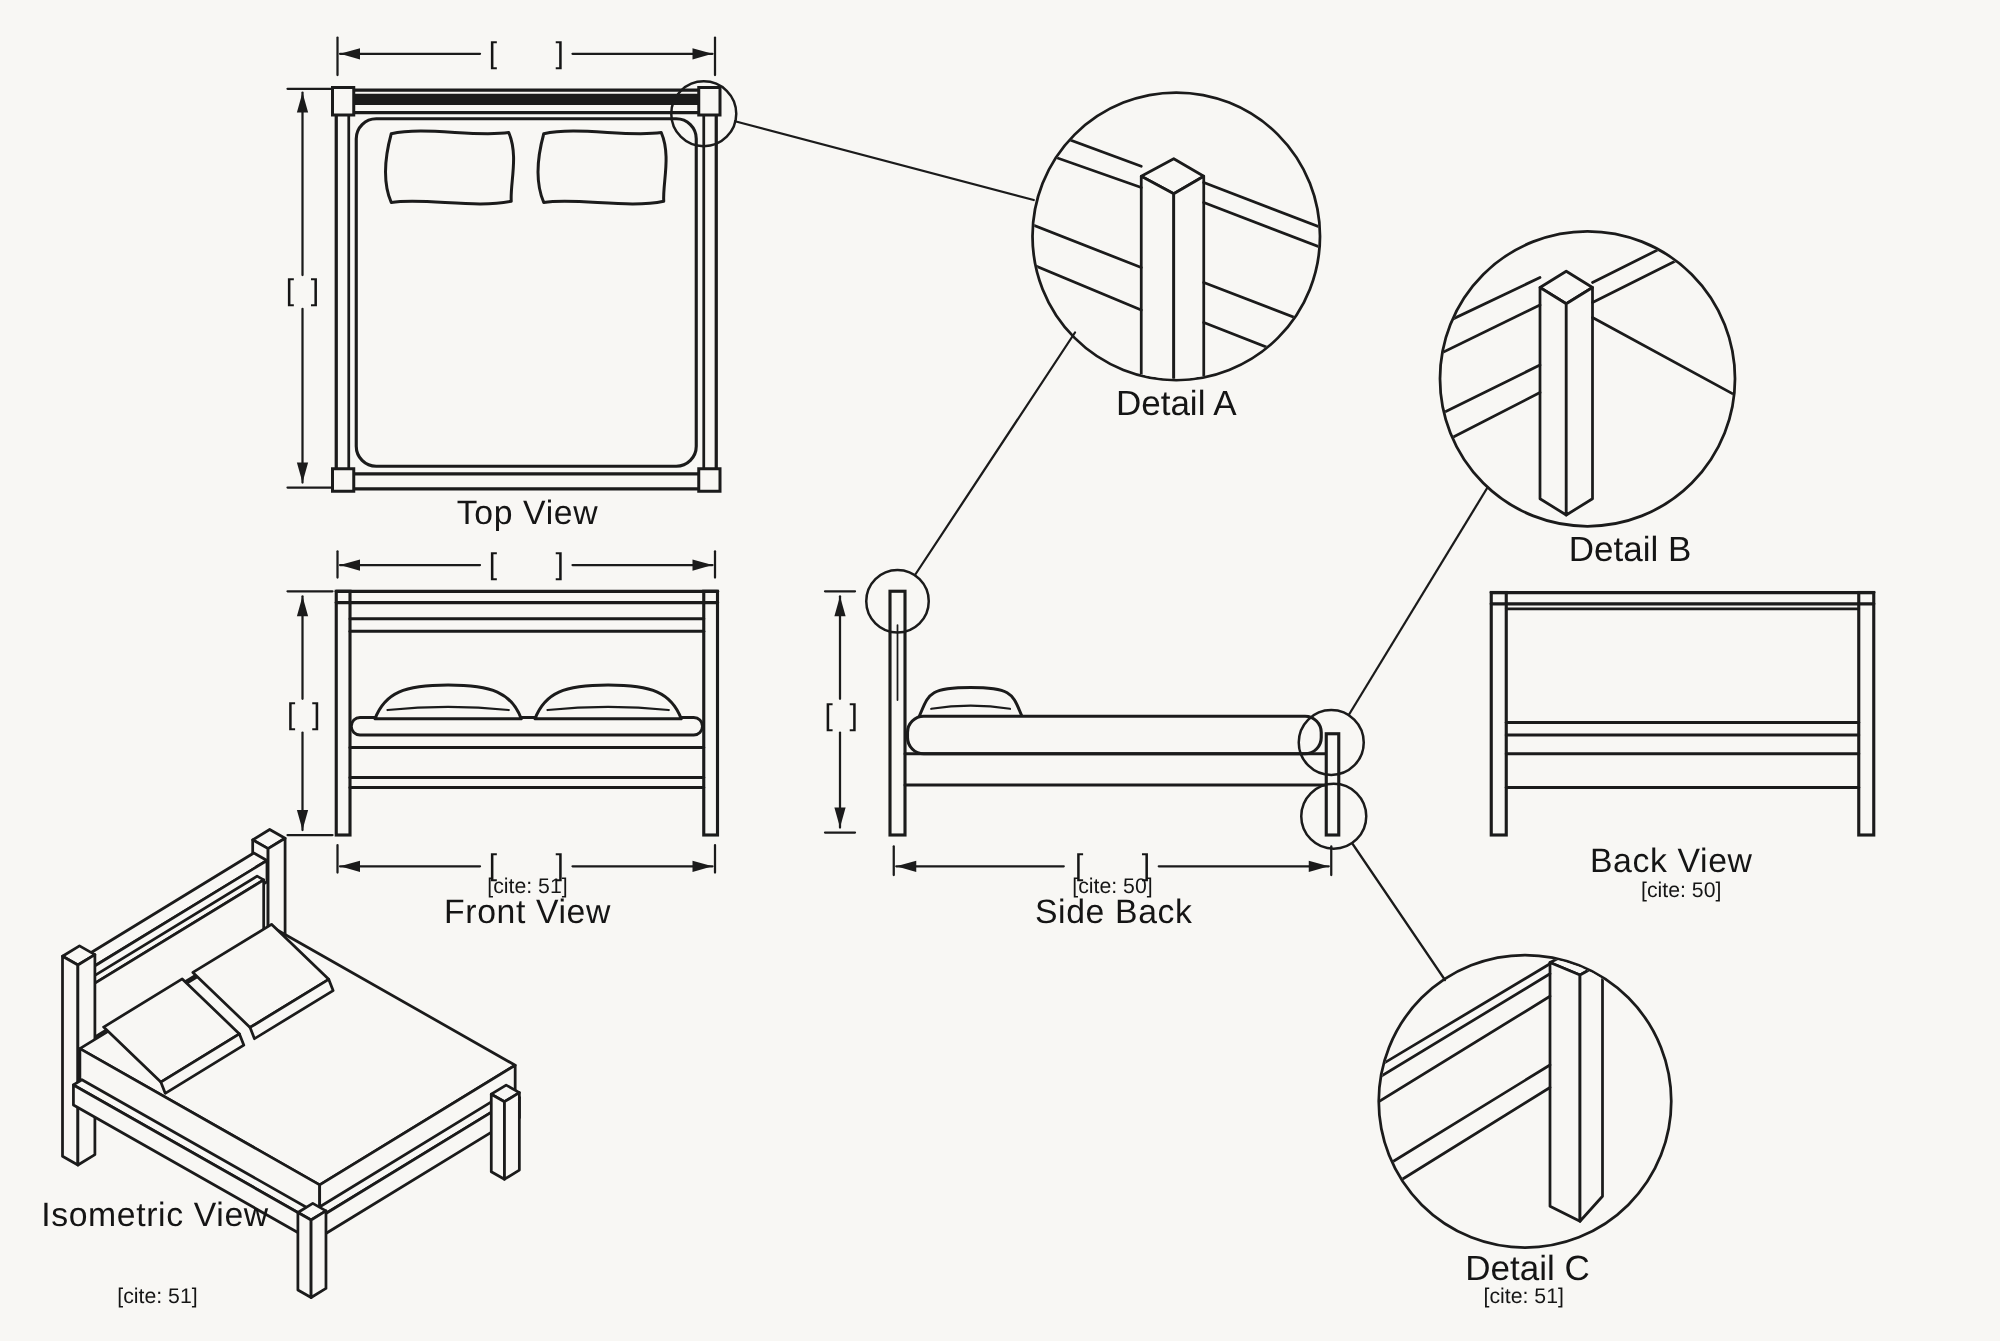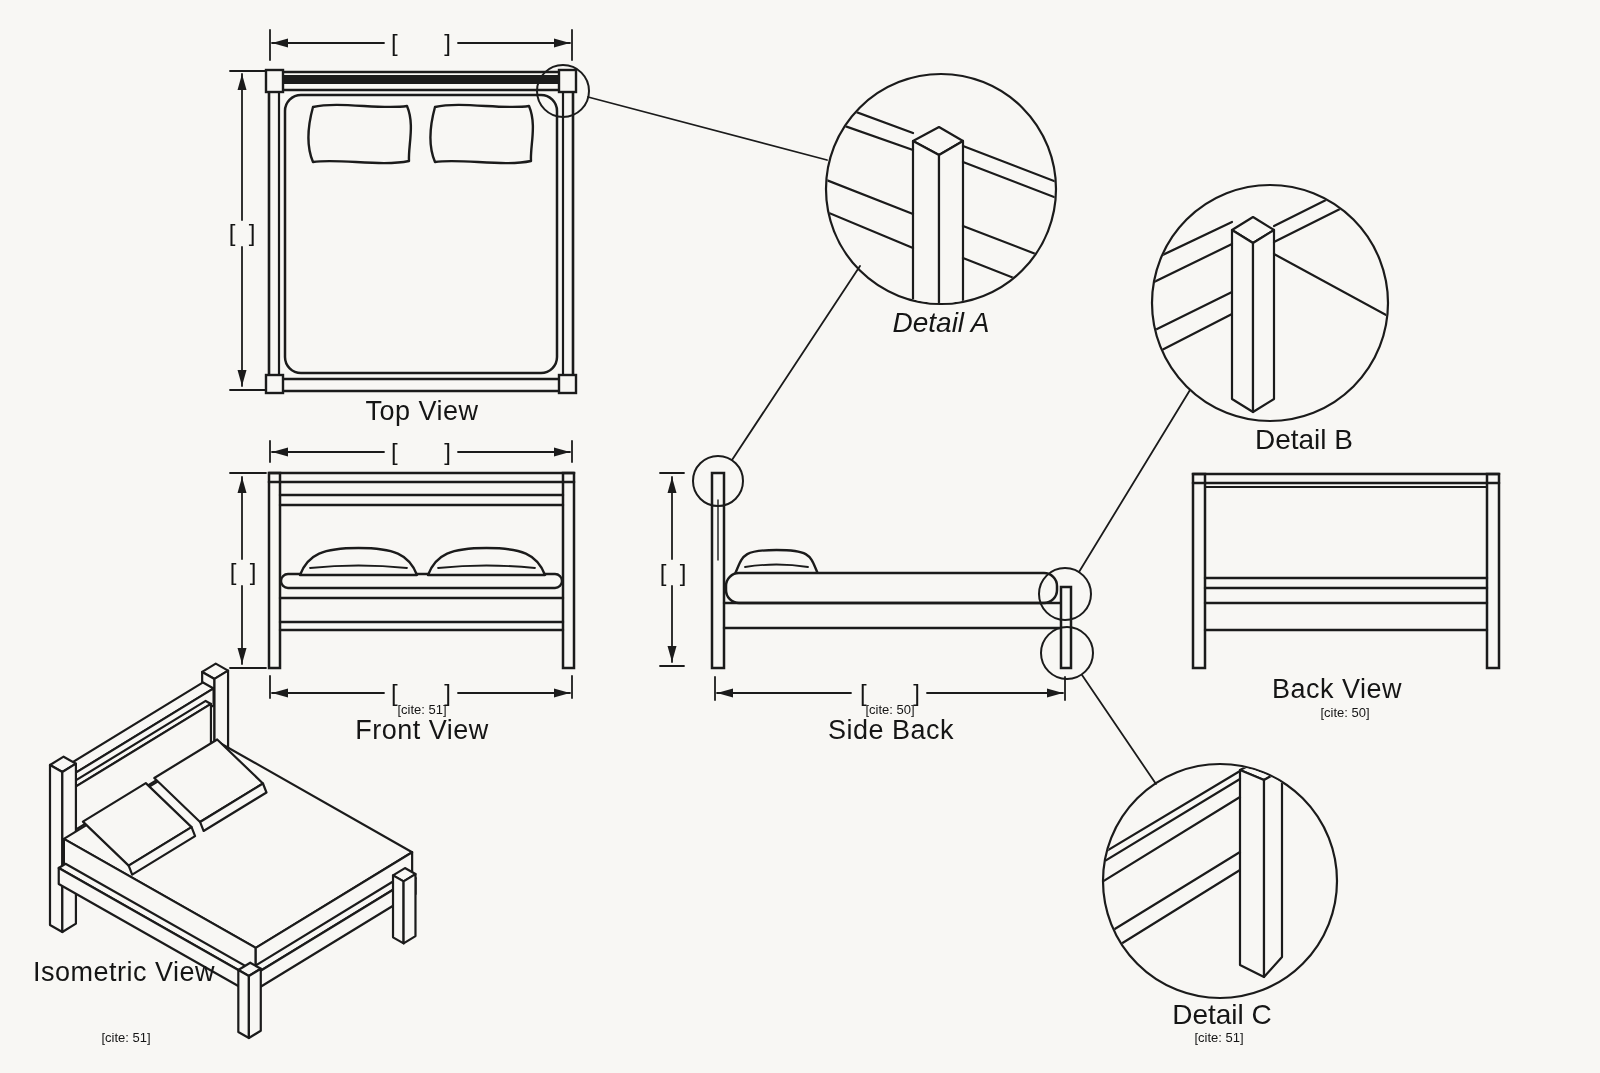--- a/index.html
+++ b/index.html
@@ -2,21 +2,21 @@
 <html><head>
 <meta charset="utf-8">
 <style>
   html,body{margin:0;padding:0;}
   body{background:#e9e8e5;font-family:"Liberation Sans",sans-serif;}
   #page{position:relative;width:1600px;height:1073px;background:#f8f7f4;overflow:hidden;}
   #drawing{position:absolute;left:0;top:0;}
   .lbl{position:absolute;transform:translate(-50%,-50%);color:#151515;white-space:pre;
        font-family:"Liberation Sans",sans-serif;line-height:1;}
   .view-title{font-size:27px;font-weight:400;letter-spacing:0.5px;}
-  .cite{font-size:13px;}
+  .cite{font-size:17px;}
   .dim-label{font-size:24px;font-weight:500;}
   .detail-title{font-size:28px;}
 </style>
 </head>
 <body>
 
 <div id="page">
   <svg id="drawing" width="1600" height="1073" viewBox="0 0 1600 1073">
       <line x1="269" y1="72" x2="573" y2="72" stroke="#1b1b1b" stroke-width="2.6" stroke-linecap="round"></line>
       <rect x="269" y="75" width="304" height="9" fill="#1b1b1b"></rect>
@@ -218,17 +218,17 @@
   <div class="lbl dim-label" style="left:890px;top:693px;">[       ]</div>
   <div class="lbl cite" style="left:890px;top:709px;">[cite: 50]</div>
   <div class="lbl view-title" style="left:891px;top:730px;">Side Back</div>
 
   <div class="lbl view-title" style="left:1337px;top:689px;">Back View</div>
   <div class="lbl cite" style="left:1345px;top:712px;">[cite: 50]</div>
 
   <div class="lbl view-title" style="left:124px;top:972px;">Isometric View</div>
   <div class="lbl cite" style="left:126px;top:1037px;">[cite: 51]</div>
 
-  <div class="lbl detail-title" style="left:941px;top:323px;font-style:italic;">Detail A</div>
+  <div class="lbl detail-title" style="left:941px;top:323px;">Detail A</div>
   <div class="lbl detail-title" style="left:1271px;top:440px;margin-left:33px;">Detail B</div>
   <div class="lbl detail-title" style="left:1222px;top:1015px;text-align:right;">Detail C</div>
   <div class="lbl cite" style="left:1219px;top:1037px;">[cite: 51]</div>
 </div>
 
 </body></html>

